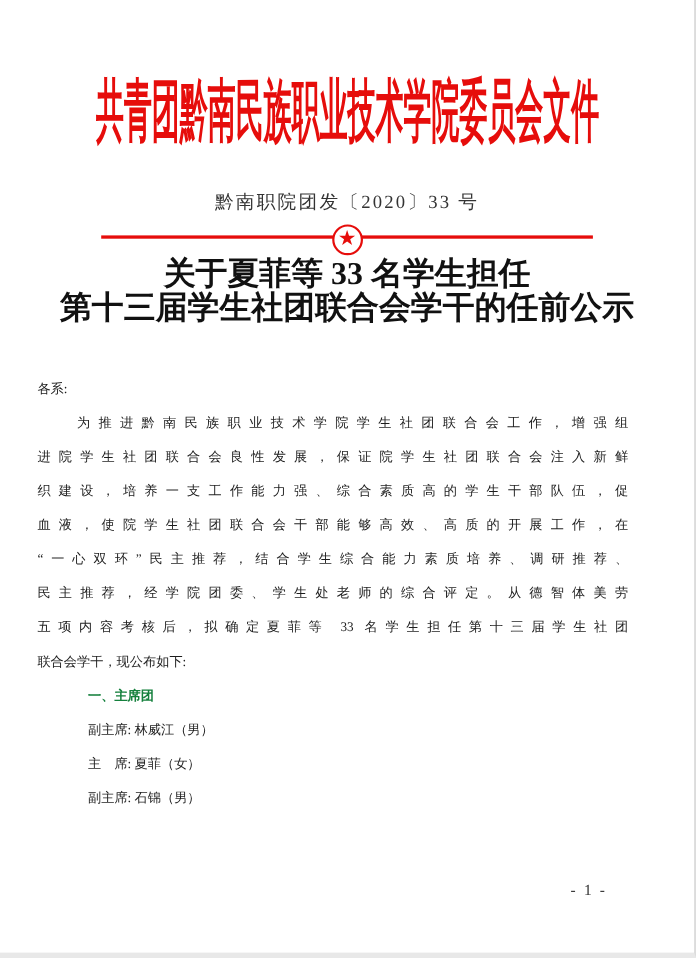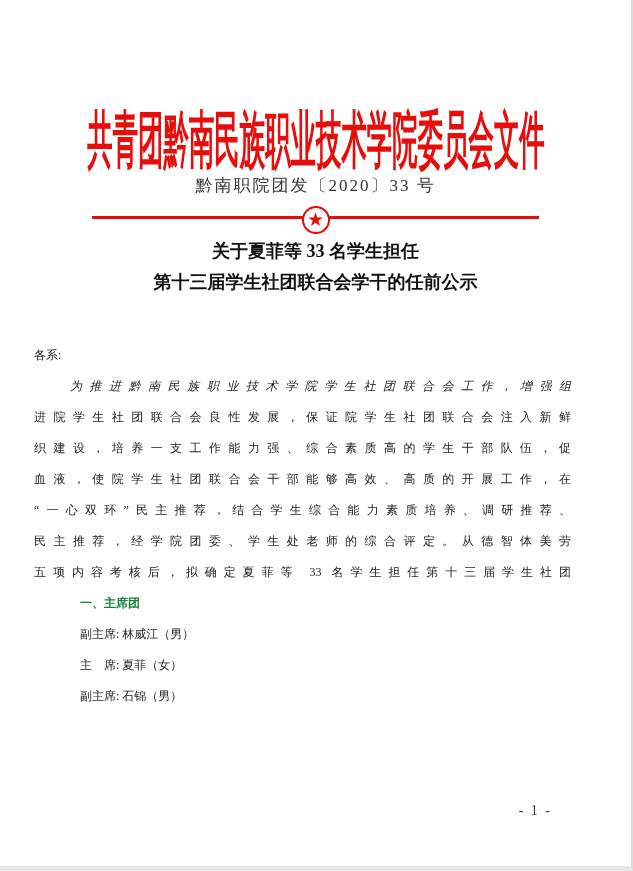--- a/index.html
+++ b/index.html
@@ -17,36 +17,37 @@
     box-sizing: border-box;
     border-right: 2px solid #dcdcdc;
     border-bottom: 5px solid #e8e8e8;
     overflow: hidden;
     color: #1d1d1d;
   }
   
   .letterhead {
     position: relative;
     height: 68px;
-    margin-top: 106px;
+    margin-top: 68px;
   }
   .letterhead .big-red {
     position: absolute;
     left: 50%;
     top: 0;
     white-space: nowrap;
     font-size: 62px;
     line-height: 68px;
     font-weight: bold;
     color: var(--red);
     transform: translateX(-50%) scaleX(0.41);
     font-family: "Liberation Serif", "DejaVu Serif", serif;
   }
   
   .doc-number {
+    margin-top: 36px;
     text-align: center;
     font-size: 17px;
     line-height: 24px;
     letter-spacing: 2px;
     color: #333333;
   }
   
   .divider {
     position: relative;
     width: 447px;
@@ -71,34 +72,34 @@
     color: var(--red);
     font-size: 19px;
     line-height: 1;
     margin-top: -2px;
     font-family: "DejaVu Sans", sans-serif;
   }
   
   .doc-title {
     margin-top: 17px;
     text-align: center;
-    font-size: 18px;
+    font-size: 29px;
     font-weight: bold;
     line-height: 31px;
     color: #111111;
   }
   
   .doc-body {
     margin: 42px 60px 0 34px;
     font-size: 12px;
     line-height: 31px;
     color: #1d1d1d;
   }
   .l-plain { text-align: left; }
-  .l-first { text-indent: 36px; font-style: italic; }
+  .l-first { text-indent: 36px; }
   .l-just, .l-first {
     text-align: justify;
     text-align-last: justify;
   }
   .l-section {
     padding-left: 46px;
     font-weight: bold;
     font-family: "Liberation Sans", "DejaVu Sans", sans-serif;
     color: #15803d;
   }
@@ -137,20 +138,21 @@
 
   <div class="doc-body">
     <div class="l-plain">各系:</div>
     <div class="l-first">为推进黔南民族职业技术学院学生社团联合会工作，增强组</div>
     <div class="l-just">进院学生社团联合会良性发展，保证院学生社团联合会注入新鲜</div>
     <div class="l-just">织建设，培养一支工作能力强、综合素质高的学生干部队伍，促</div>
     <div class="l-just">血液，使院学生社团联合会干部能够高效、高质的开展工作，在</div>
     <div class="l-just">“一心双环”民主推荐，结合学生综合能力素质培养、调研推荐、</div>
     <div class="l-just">民主推荐，经学院团委、学生处老师的综合评定。从德智体美劳</div>
     <div class="l-just">五项内容考核后，拟确定夏菲等 33 名学生担任第十三届学生社团</div>
+    <div class="l-plain">联合会学干，现公布如下:</div>
     <div class="l-section">一、主席团</div>
     <div class="l-name">副主席: 林威江（男）</div>
     <div class="l-name">主　席: 夏菲（女）</div>
     <div class="l-name">副主席: 石锦（男）</div>
   </div>
 
   <div class="page-number">- 1 -</div>
 
 </div>
 

